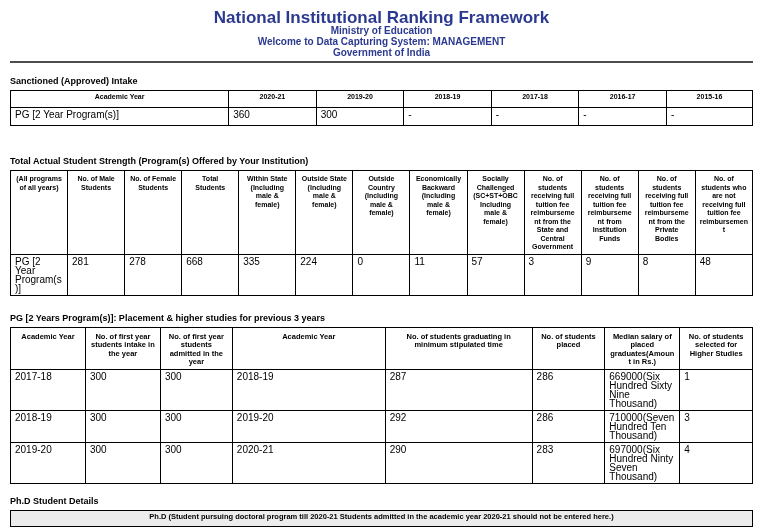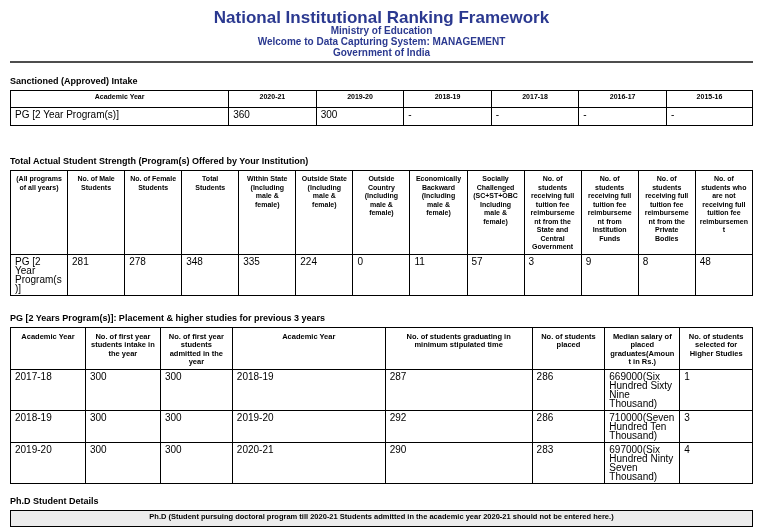--- a/index.html
+++ b/index.html
@@ -95,21 +95,21 @@
       <th>Socially Challenged (SC+ST+OBC Including male &amp; female)</th>
       <th>No. of students receiving full tuition fee reimbursement from the State and Central Government</th>
       <th>No. of students receiving full tuition fee reimbursement from Institution Funds</th>
       <th>No. of students receiving full tuition fee reimbursement from the Private Bodies</th>
       <th>No. of students who are not receiving full tuition fee reimbursement</th>
     </tr>
     <tr>
       <td>PG [2 Year Program(s)]</td>
       <td>281</td>
       <td>278</td>
-      <td>348</td>
+      <td>668</td>
       <td>335</td>
       <td>224</td>
       <td>0</td>
       <td>11</td>
       <td>57</td>
       <td>3</td>
       <td>9</td>
       <td>8</td>
       <td>48</td>
     </tr>

